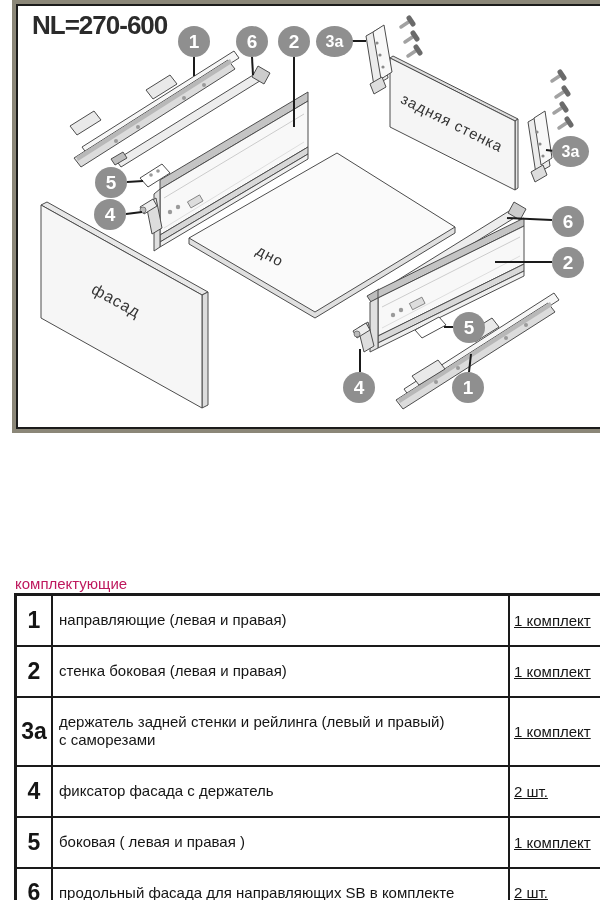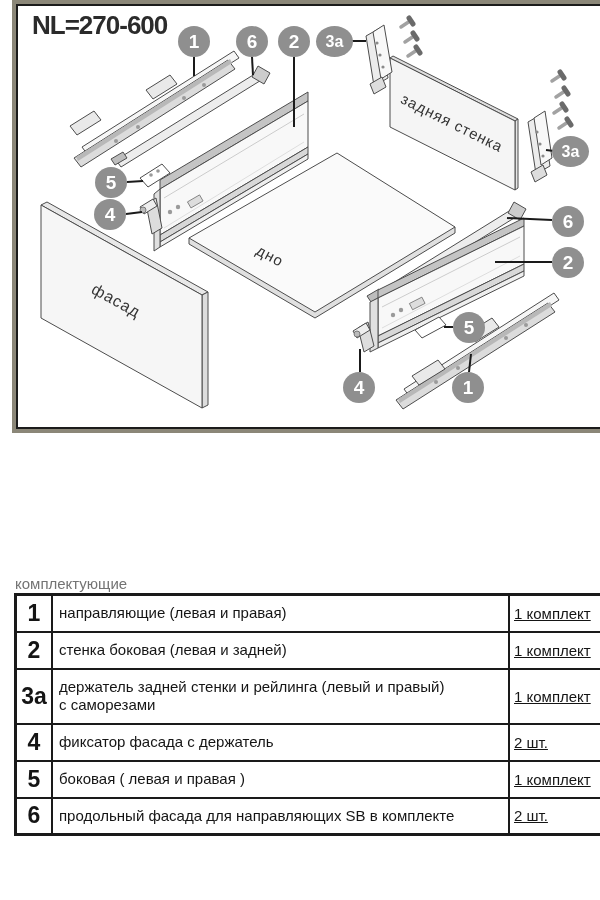--- a/index.html
+++ b/index.html
@@ -23,31 +23,31 @@
   
   .callout {
     position:absolute; width:32px; height:31px; border-radius:50%;
     background:#8f8f8f; color:#ffffff; font-weight:bold; font-size:19px;
     display:flex; align-items:center; justify-content:center; z-index:6;
     line-height:1;
   }
   .callout.wide { width:37px; font-size:16px; }
   
   .table-caption {
-    position:absolute; left:3px; top:575px; font-size:15px; color:#737373;
+    position:absolute; left:3px; top:575px; font-size:15px; color:#be185d;
   }
   table.parts {
     position:absolute; left:2px; top:593px; width:595px;
     border-collapse:collapse; table-layout:fixed;
     font-size:15px; color:#151515;
   }
   table.parts, table.parts td { border:2px solid #1a1a1a; }
   table.parts { border-width:3px; }
   td.num  { width:34px; text-align:center; font-weight:bold; font-size:23px; padding:0; }
-  td.desc { padding:8px 6px; white-space:pre-line; line-height:1.25; }
+  td.desc { padding:15px 6px; white-space:pre-line; line-height:1.25; }
   td.qty  { width:88px; padding:5px 4px;text-decoration:underline; }
   tr.h25 { height:25px; } tr.h41 { height:41px; } tr.h26 { height:26px; } tr.h24 { height:24px; }
 
   svg .outline { stroke:#4d4d4d; stroke-width:1; }
   svg text { font-family:"Liberation Sans", sans-serif; fill:#333333; }
 </style>
 </head>
 <body>
 
 <div class="page">
@@ -234,21 +234,21 @@
 
   <table class="parts">
     <tbody>
       <tr class="h25">
         <td class="num">1</td>
         <td class="desc">направляющие (левая и правая)</td>
         <td class="qty">1 комплект</td>
       </tr>
       <tr class="h25">
         <td class="num">2</td>
-        <td class="desc">стенка боковая (левая и задней)</td>
+        <td class="desc">стенка боковая (левая и правая)</td>
         <td class="qty">1 комплект</td>
       </tr>
       <tr class="h41">
         <td class="num">3a</td>
         <td class="desc">держатель задней стенки и рейлинга  (левый и правый)
 с саморезами</td>
         <td class="qty">1 комплект</td>
       </tr>
       <tr class="h26">
         <td class="num">4</td>

